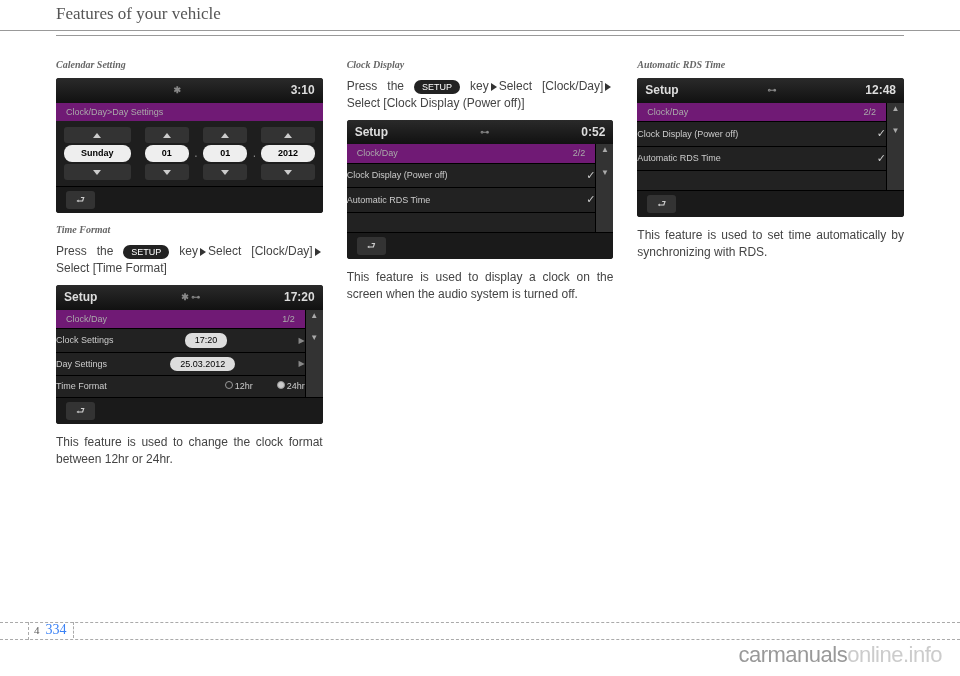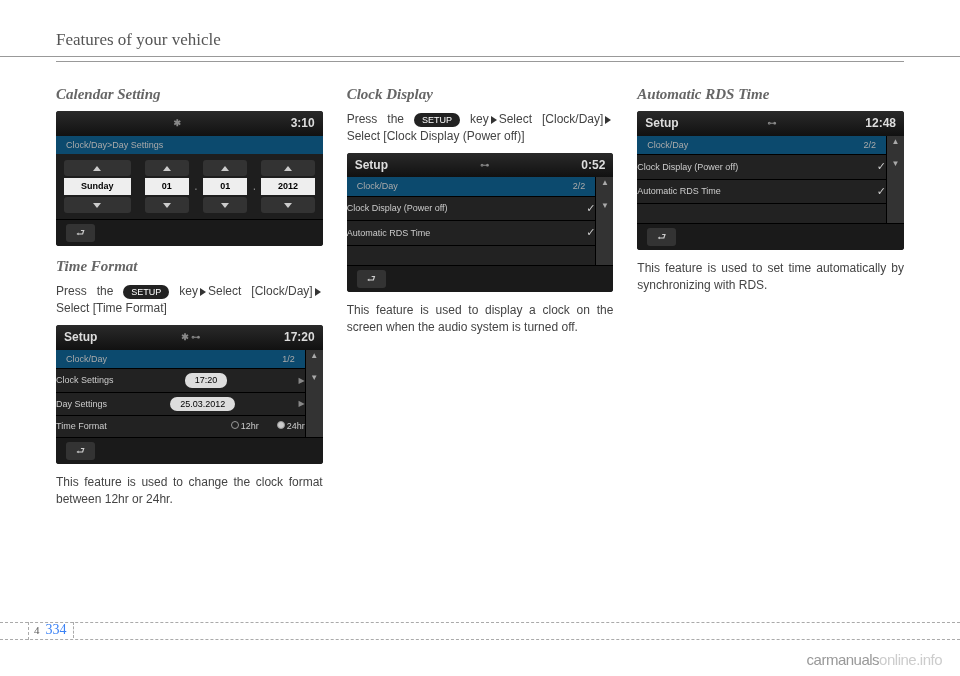--- a/index.html
+++ b/index.html
@@ -5,21 +5,21 @@
     * { box-sizing: border-box; margin: 0; padding: 0; }
     body {
       width: 960px;
       height: 676px;
       font-family: Georgia, serif;
       background: #fff;
       position: relative;
       color: #333;
     }
     .header {
-      padding: 30px 56px 6px 56px;
+      padding: 4px 56px 6px 56px;
       font-size: 17px;
       color: #555;
       border-bottom: 1px solid #999;
       margin-bottom: 4px;
     }
     .header-line {
       border-top: 1px solid #999;
       margin: 0 56px;
     }
     .columns {
@@ -29,21 +29,21 @@
     }
     .col {
       flex: 1;
       font-size: 12px;
       line-height: 1.4;
       color: #333;
     }
     .section-title {
       font-style: italic;
       font-weight: bold;
-      font-size: 15px;
+      font-size: 10px;
       margin-bottom: 6px;
       color: #666;
     }
     .body-text {
       text-align: justify;
       margin-bottom: 8px;
       font-family: Arial, Helvetica, sans-serif;
       font-size: 12px;
       color: #444;
     }
@@ -114,21 +114,21 @@
     .scr-top .bt-icon {
       font-size: 9px;
       color: #888;
     }
     .scr-sub {
       display: flex;
       justify-content: space-between;
       padding: 3px 10px;
       font-size: 9px;
       color: #aaa;
-      background: #0c4a6e;
+      background: #701a75;
     }
     .scr-row {
       display: flex;
       align-items: center;
       padding: 4px 0;
       background: #222;
       border-top: 1px solid #000;
       font-size: 9px;
       justify-content: space-between;
     }
@@ -158,21 +158,21 @@
     }
     .back-btn {
       display: inline-block;
       background: #333;
       padding: 2px 10px;
       border-radius: 3px;
       color: #ccc;
       font-size: 10px;
     }
     .check { color: #ccc; font-size: 11px; }
-    .radio-group { display: flex; gap: 18px; font-size: 9px; color: #ccc; align-items: center;}
+    .radio-group { display: flex; gap: 24px; font-size: 9px; color: #ccc; align-items: center;}
     .radio-dot { width:8px; height:8px; border-radius:50%; border:1px solid #999; display:inline-block; margin-right:2px;}
     .radio-dot.filled { background:#ccc; }
     
     .ds-grid {
       display: grid;
       grid-template-columns: 1.5fr 10px 1fr 10px 1fr 10px 1.2fr;
       gap: 2px;
       padding: 6px 8px;
       align-items: center;
       justify-items: center;
@@ -188,21 +188,21 @@
     }
     .ds-arrow .up-tri {
       width:0;height:0;border-left:4px solid transparent;border-right:4px solid transparent;border-bottom:5px solid #ccc;
     }
     .ds-arrow .down-tri {
       width:0;height:0;border-left:4px solid transparent;border-right:4px solid transparent;border-top:5px solid #ccc;
     }
     .ds-val {
       background: #eee;
       color: #000;
-      border-radius: 0;
+      border-radius: 8px;
       padding: 2px 6px;
       font-size: 9px;
       font-weight: bold;
       width: 100%;
       text-align: center;
     }
     .ds-dot { color:#888; font-size:12px; text-align:center;}
     
     .page-footer {
       position: absolute;
@@ -226,21 +226,21 @@
     }
     .page-num-right {
       font-size: 14px;
       color: #3b82f6;
     }
     .watermark {
       position: absolute;
       bottom: 8px;
       right: 18px;
       font-family: Arial, sans-serif;
-      font-size: 15px;
+      font-size: 22px;
       color: #ccc;
       letter-spacing: -0.5px;
     }
     .watermark .dark { color: #999; }
     .dashed-vert {
       position: absolute;
       left: 28px;
       bottom: 36px;
       height: 18px;
       border-left: 1px dashed #aaa;

